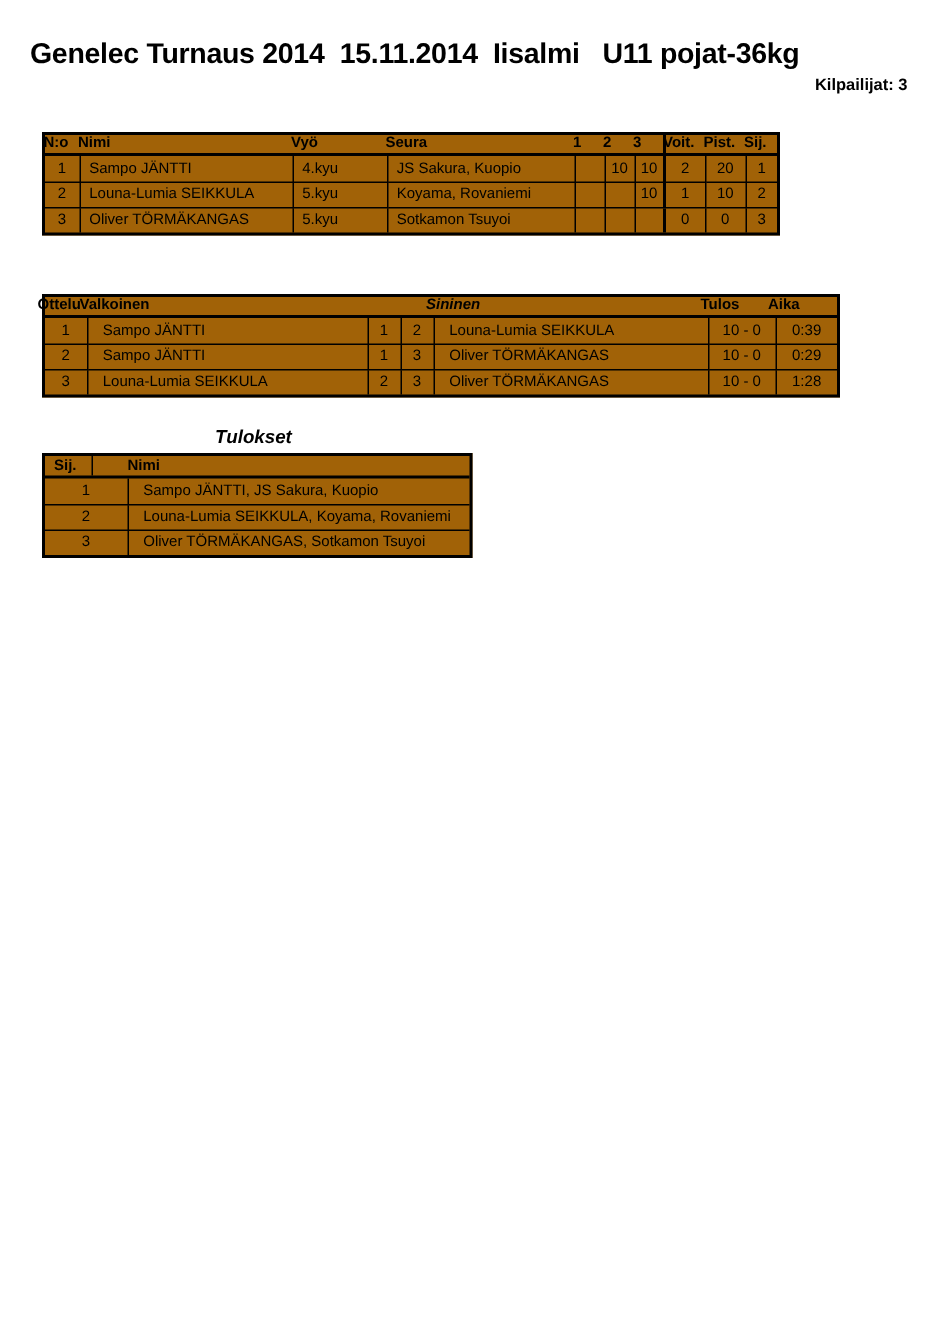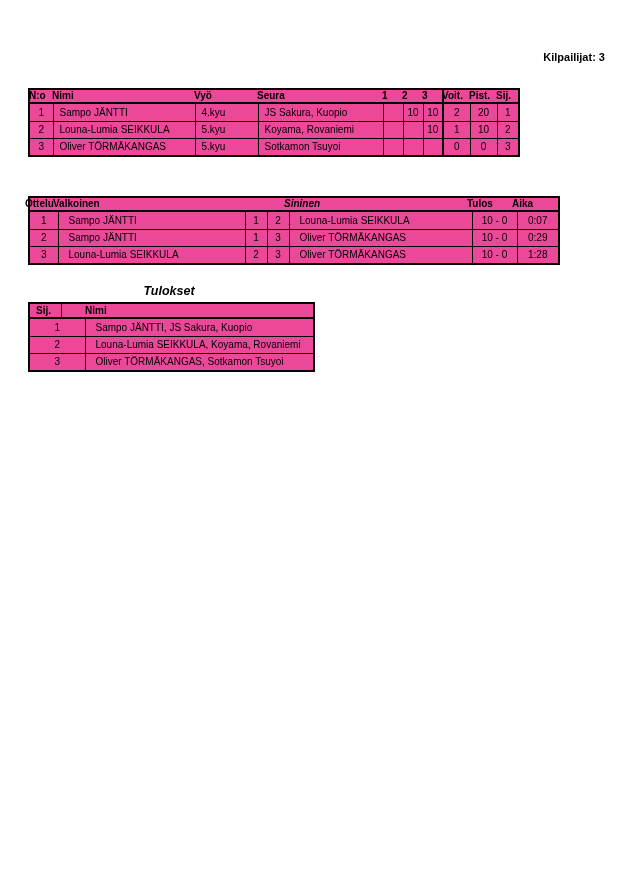--- a/index.html
+++ b/index.html
@@ -19,21 +19,21 @@
     position:absolute; top:51px; right:25px;
     font-size:11px; font-weight:bold;
   }
   .heading {
     position:absolute; font-size:12.5px; font-weight:bold; text-align:center;
   }
   #h-competitors { left:0; top:65px; width:470px; }
   #h-matches     { left:0; top:178px; width:580px; }
   #h-results     { left:16px; top:284px; width:306px;font-style:italic; }
 
-  .tbl { position:absolute; border:2px solid #000; background:#ec4899; }
+  .tbl { position:absolute; border:2px solid #000; background:#a16207; }
   #competitors-table { left:28px; top:88px;  width:492px; }
   #matches-table     { left:28px; top:196px; width:532px; }
   #results-table     { left:28px; top:302px; width:287px; }
 
   .tbl-head {
     position:relative; display:flex; align-items:center;
     height:14px; border-bottom:2px solid #000;
     font-weight:bold; font-size:10px; line-height:12px;
   }
   #results-table .tbl-head { height:15px; }
@@ -54,20 +54,21 @@
   .c { text-align:center; }
   .l6  { padding-left:6px; }
   .l10 { padding-left:10px; }
   .bl2 { border-left:2px solid #000 !important; }
 </style>
 </head>
 <body>
 
 <div class="page">
 
+  <div class="title">Genelec Turnaus 2014  15.11.2014  Iisalmi   U11 pojat-36kg</div>
   <div class="count">Kilpailijat: 3</div>
 
 
   <div class="tbl" id="competitors-table">
     <div class="tbl-head">
       <span class="hc left" style="width:23px; margin-left:-1px;">N:o</span>
       <span class="hc" style="width:142px;">Nimi</span>
       <span class="hc" style="width:63px;">Vyö</span>
       <span class="hc" style="width:125px;">Seura</span>
       <span class="hc" style="width:20px;">1</span>
@@ -154,21 +155,21 @@
           <col style="width:41px">
       </colgroup>
       <tbody>
           <tr>
         <td class="c">1</td>
         <td class="l10">Sampo JÄNTTI</td>
         <td class="c">1</td>
         <td class="c">2</td>
         <td class="l10">Louna-Lumia SEIKKULA</td>
         <td class="c">10 - 0</td>
-        <td class="c">0:07</td>
+        <td class="c">0:39</td>
       </tr>
       <tr>
         <td class="c">2</td>
         <td class="l10">Sampo JÄNTTI</td>
         <td class="c">1</td>
         <td class="c">3</td>
         <td class="l10">Oliver TÖRMÄKANGAS</td>
         <td class="c">10 - 0</td>
         <td class="c">0:29</td>
       </tr>

